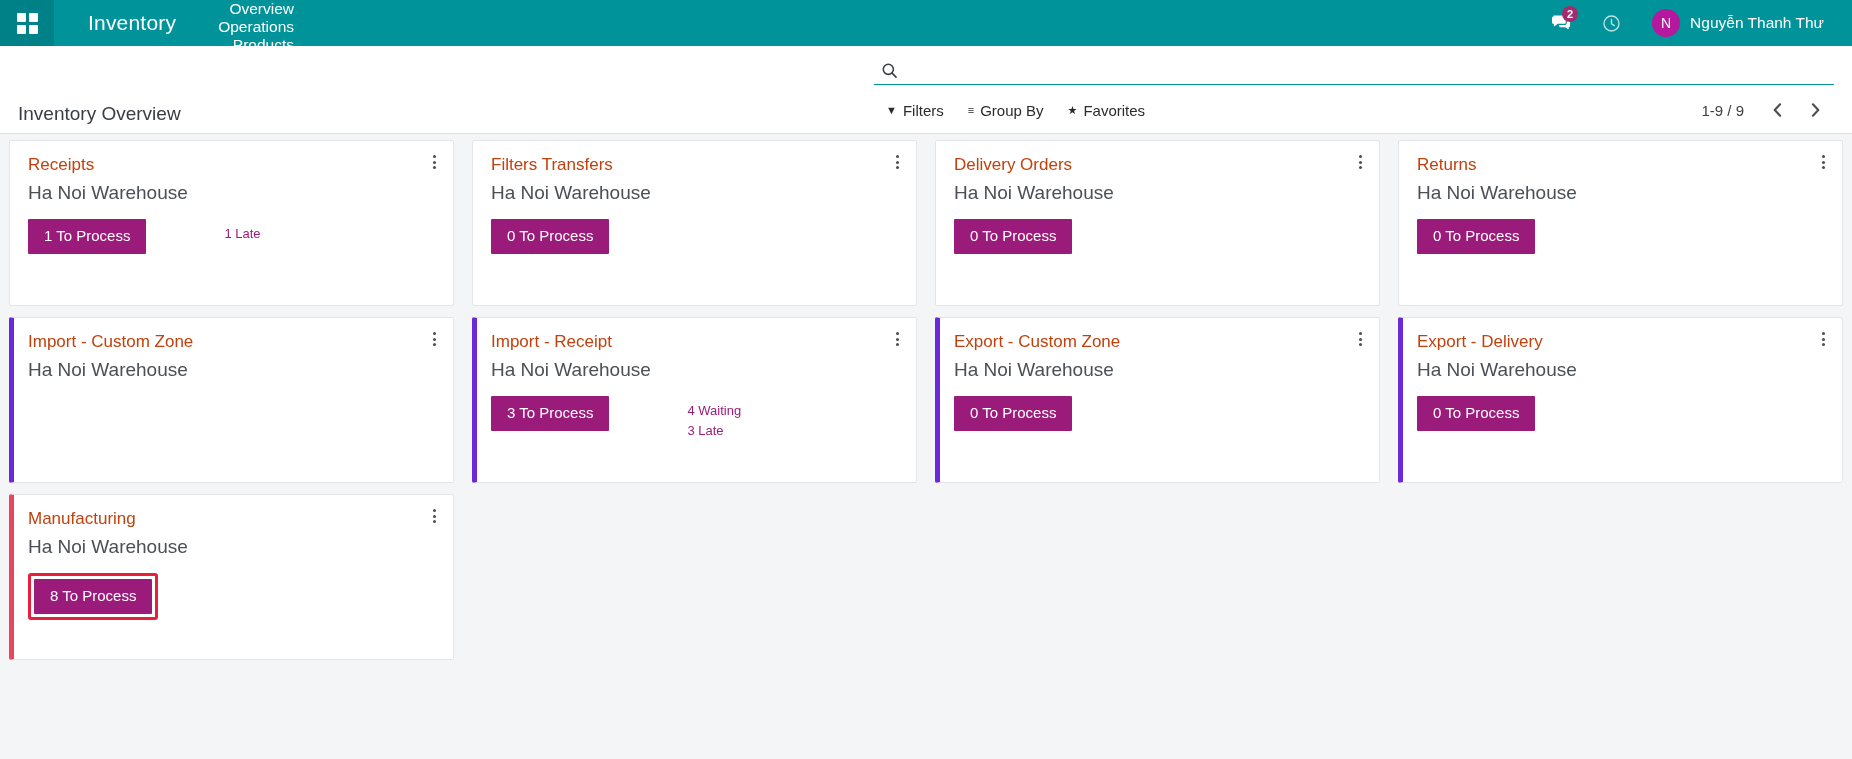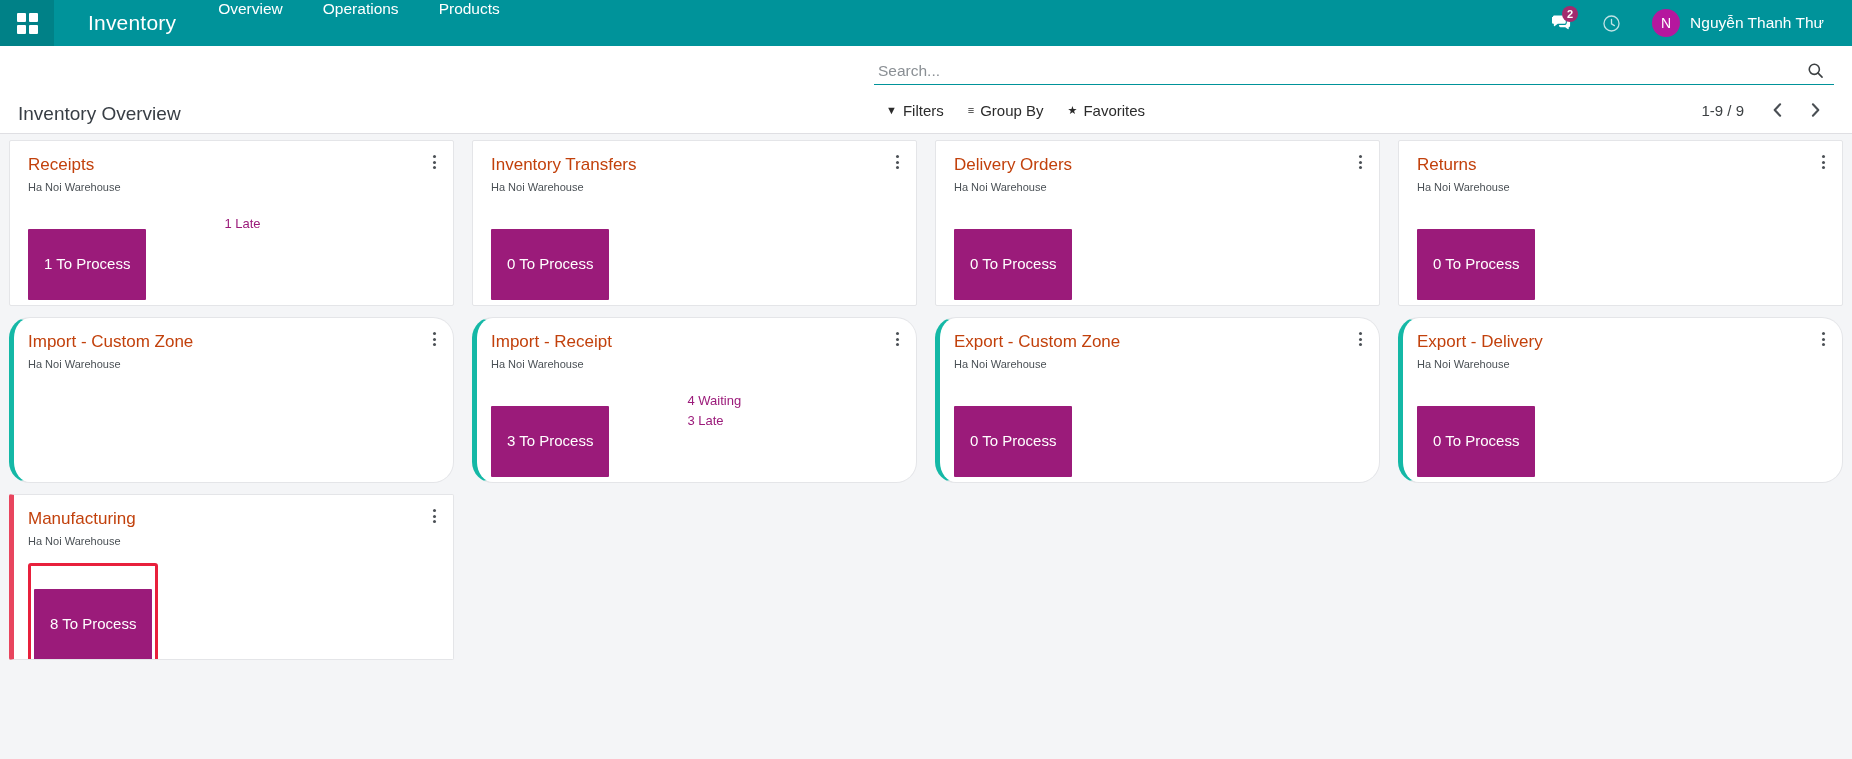--- a/index.html
+++ b/index.html
@@ -44,21 +44,21 @@
     align-items: center;
     padding: 0 22px 0 20px;
     font-size: 21px;
     font-weight: 400;
     letter-spacing: .2px;
     cursor: pointer;
     white-space: nowrap;
     margin-left: 14px;
   }
 
-  .nav-menu { display: flex; align-items: flex-start; }
+  .nav-menu { display: flex; align-items: flex-end; flex-direction: column; }
   .nav-item {
     display: flex;
     align-items: center;
     padding: 0 20px;
     font-size: 15.5px;
     color: #ffffff;
     cursor: pointer;
     white-space: nowrap;
   }
 
@@ -218,35 +218,35 @@
 
   .kcard {
     background: #ffffff;
     border: 1px solid #e4e5e8;
     border-radius: 2px;
     height: 100%;
     position: relative;
     padding: 14px 16px 10px 18px;
     overflow: hidden;
   }
-  .kcard.bar-yellow { border-left: 5px solid #14b8a6; padding-left: 14px; border-radius: 21px; }
+  .kcard.bar-yellow { border-left: 5px solid #6d28d9; padding-left: 14px; }
   .kcard.bar-red    { border-left: 5px solid #e8455e; padding-left: 14px; }
 
   .kcard-title {
     color: #c2410c;
     font-size: 17px;
     font-weight: 400;
     line-height: 1.2;
     cursor: pointer;
     display: inline-block;
     white-space: nowrap;
   }
   .kcard-sub {
     color: #4a5055;
-    font-size: 11px;
+    font-size: 19px;
     margin-top: 6px;
     line-height: 1.25;
     white-space: nowrap;
   }
 
   .kcard-menu {
     position: absolute;
     top: 10px;
     right: 10px;
     width: 18px;
@@ -267,26 +267,25 @@
     margin-top: 14px;
     display: flex;
     align-items: flex-start;
   }
   .btn-process {
     background: #9b1b7a;
     color: #ffffff;
     border: 0;
     font-size: 15px;
     font-family: "Liberation Sans", sans-serif;
-    padding: 27px 16px;
+    padding: 9px 16px;
     cursor: pointer;
     border-radius: 1px;
     white-space: nowrap;
     line-height: 1.1;
-    margin-top: 20px;
   }
 
   .highlight-wrap {
     display: inline-block;
     border: 3px solid #e8203c;
     border-radius: 3px;
     padding: 3px;
   }
 
   .kcard-stats {
@@ -351,21 +350,20 @@
   </div>
 </header>
 
 <section id="control-panel">
 
   <h1 id="page-title">Inventory Overview</h1>
 
   <div id="search-area">
 
     <div id="searchview">
-      <input id="search-input" type="text" placeholder="Search..." style="">
       <span id="search-icon-btn">
         <svg width="19" height="19" viewBox="0 0 24 24" aria-hidden="true">
           <circle cx="10.5" cy="10.5" r="6.4" fill="none" stroke="#3c4043" stroke-width="2"></circle>
           <path d="M15.3 15.3l5 5" stroke="#3c4043" stroke-width="2" stroke-linecap="round"></path>
         </svg>
       </span>
     </div>
 
     <div id="searchview-row2">
 
@@ -414,21 +412,21 @@
             <div class="kcard-stats">
               <span class="stat-link">1 Late</span>
             </div>
           </div></div>
       </div>
       <div class="kcell">
         <div class="kcard"><div class="kcard-menu">
             <i></i>
             <i></i>
             <i></i>
-          </div><div class="kcard-title">Inventory Transfers</div><div class="kcard-sub">Ha Noi Warehouse</div><div class="kcard-body">
+          </div><div class="kcard-title">Filters Transfers</div><div class="kcard-sub">Ha Noi Warehouse</div><div class="kcard-body">
             <button class="btn-process">0 To Process</button>
           </div></div>
       </div>
       <div class="kcell">
         <div class="kcard"><div class="kcard-menu">
             <i></i>
             <i></i>
             <i></i>
           </div><div class="kcard-title">Delivery Orders</div><div class="kcard-sub">Ha Noi Warehouse</div><div class="kcard-body">
             <button class="btn-process">0 To Process</button>

